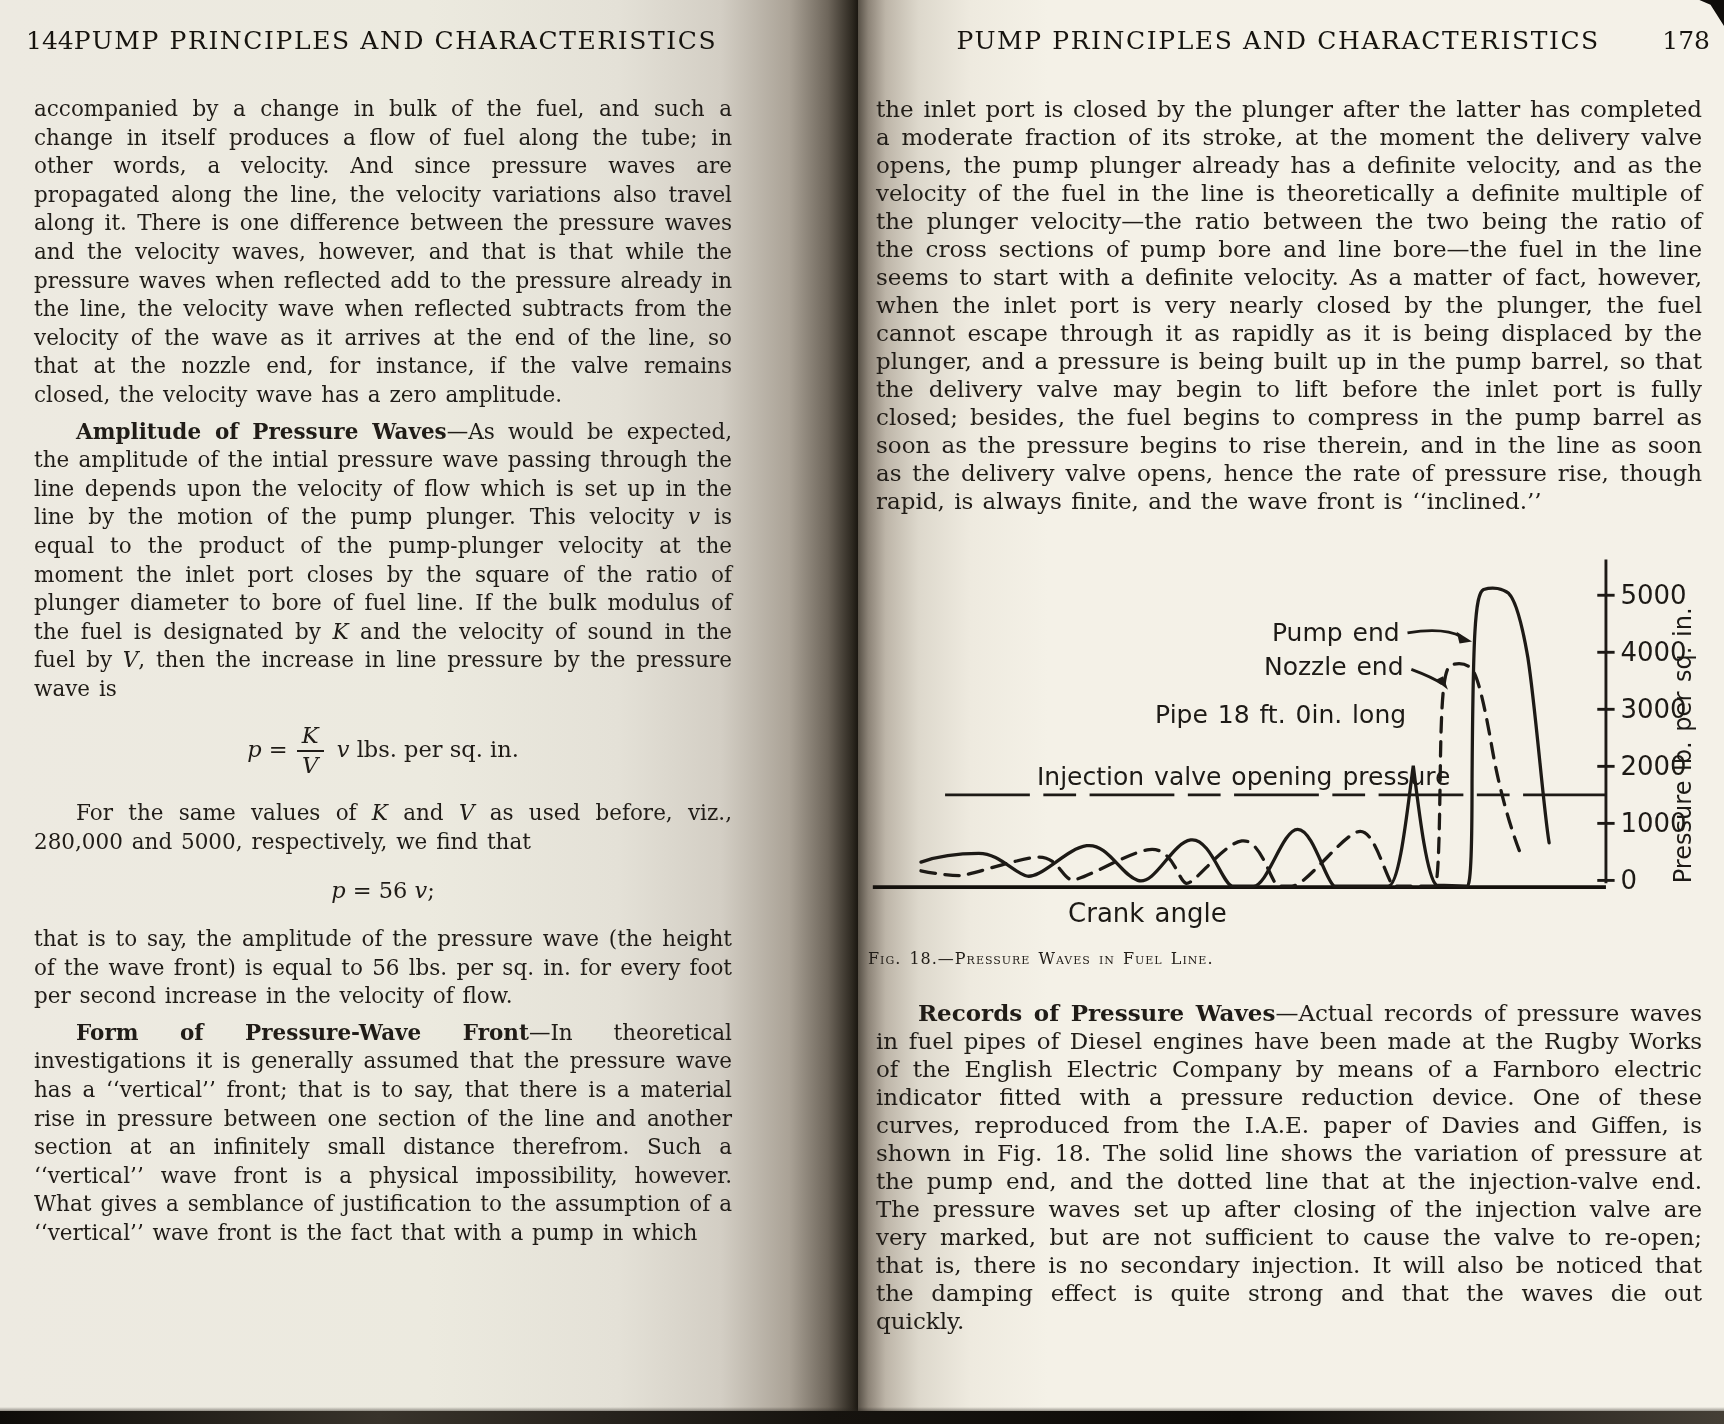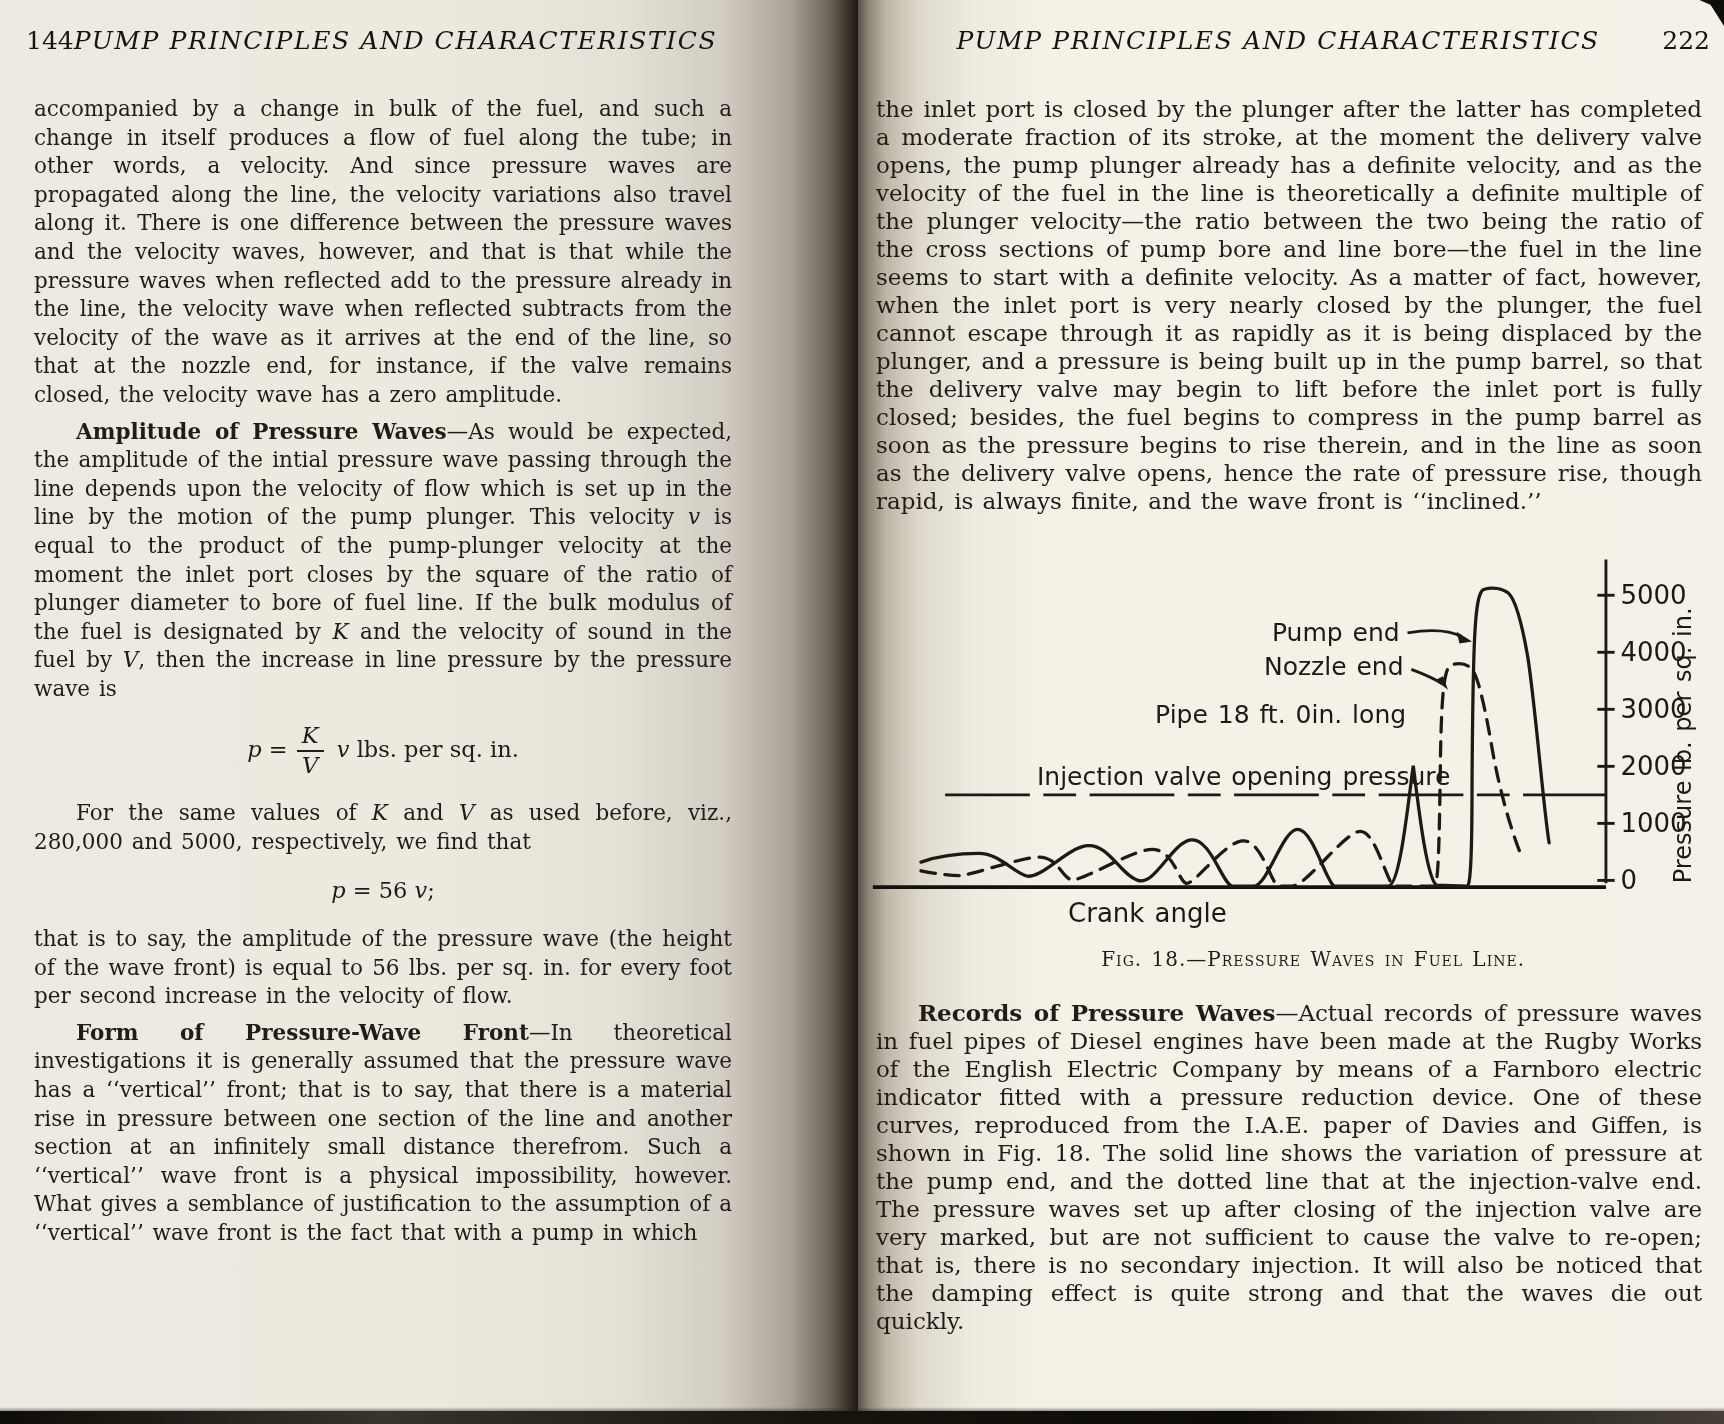--- a/index.html
+++ b/index.html
@@ -31,21 +31,21 @@
   }
   
   .pg-head{
     display:flex;align-items:center;
     font-size:25px;letter-spacing:1.6px;
     margin-top:12px;margin-bottom:40px;
     color:#17140f;
     white-space:nowrap;
   }
   .pg-num{font-size:25px;letter-spacing:0;}
-  .pg-head .title{flex:1;text-align:center;font-style:italic;}
+  .pg-head .title{flex:1;text-align:center;}
   .hspacer{width:26px;}
   
   .body-copy{font-size:21.5px;line-height:28.6px;text-align:justify;word-spacing:2px;}
   .page-right .body-copy{font-size:23px;line-height:28px;}
   p.para{margin:8px;}
   p.ind{text-indent:42px;}
   .sb{font-weight:bold;}
   .si{font-style:italic;}
   
   .formula{
@@ -53,23 +53,23 @@
     text-indent:0;word-spacing:normal;
   }
   .formula .rm{font-style:normal;}
   .frac{display:inline-block;vertical-align:middle;text-align:center;line-height:1.15;margin:0 6px 0 2px;}
   .frac .num{display:block;border-bottom:2px solid #201c17;padding:0 5px 1px 5px;}
   .frac .den{display:block;padding-top:1px;}
   
   .figure-wrap{margin:6px 0 10px 0;}
   .figure-wrap svg{display:block;width:100%;height:auto;}
   .fig-caption{
-    text-align:right;
+    text-align:left;
     font-variant:small-caps;
-    font-size:20px;letter-spacing:1px;
+    font-size:16px;letter-spacing:1px;
     padding-right:185px;
     margin:6px 0 26px 0;
   }
   .fig-text{font-family:"DejaVu Sans","Liberation Sans",sans-serif;font-size:26px;fill:#1d1a16;}
   .tick-label{font-family:"DejaVu Sans","Liberation Sans",sans-serif;font-size:27px;fill:#1d1a16;}
   .wave{fill:none;stroke:#1d1a16;stroke-width:3.4;stroke-linecap:round;}
   .dash{stroke-dasharray:15 10;}
   .axisln{fill:none;stroke:#1d1a16;stroke-width:3;}
   .baseln{fill:none;stroke:#14110d;stroke-width:4;}
   .refln{fill:none;stroke:#1d1a16;stroke-width:3;stroke-dasharray:88 14 34 14;}
@@ -119,21 +119,21 @@
 
       <p class="para">that is to say, the amplitude of the pressure wave (the height of the wave front) is equal to 56 lbs. per sq. in. for every foot per second increase in the velocity of flow.</p>
       <p class="para ind"><span class="sb">Form of Pressure-Wave Front</span><span>—In theoretical investigations it is generally assumed that the pressure wave has a ‘‘vertical’’ front; that is to say, that there is a material rise in pressure between one section of the line and another section at an infinitely small distance therefrom.  Such a ‘‘vertical’’ wave front is a physical impossibility, however.  What gives a semblance of justification to the assumption of a ‘‘vertical’’ wave front is the fact that with a pump in which</span></p>
     </div>
   </div>
 
   <div class="page-right">
     <div class="pg-head">
       <span class="hspacer"></span>
       <span class="title">PUMP PRINCIPLES AND CHARACTERISTICS</span>
-      <span class="pg-num">222</span>
+      <span class="pg-num">178</span>
     </div>
 
     <div class="body-copy">
       <p class="para">the inlet port is closed by the plunger after the latter has completed a moderate fraction of its stroke, at the moment the delivery valve opens, the pump plunger already has a definite velocity, and as the velocity of the fuel in the line is theoretically a definite multiple of the plunger velocity—the ratio between the two being the ratio of the cross sections of pump bore and line bore—the fuel in the line seems to start with a definite velocity.  As a matter of fact, however, when the inlet port is very nearly closed by the plunger, the fuel cannot escape through it as rapidly as it is being displaced by the plunger, and a pressure is being built up in the pump barrel, so that the delivery valve may begin to lift before the inlet port is fully closed; besides, the fuel begins to compress in the pump barrel as soon as the pressure begins to rise therein, and in the line as soon as the delivery valve opens, hence the rate of pressure rise, though rapid, is always finite, and the wave front is ‘‘inclined.’’</p>
 
       <div class="figure-wrap">
         <svg viewBox="0 0 874 432">
 
           <path class="axisln" d="M766,38 V374"></path>
 

